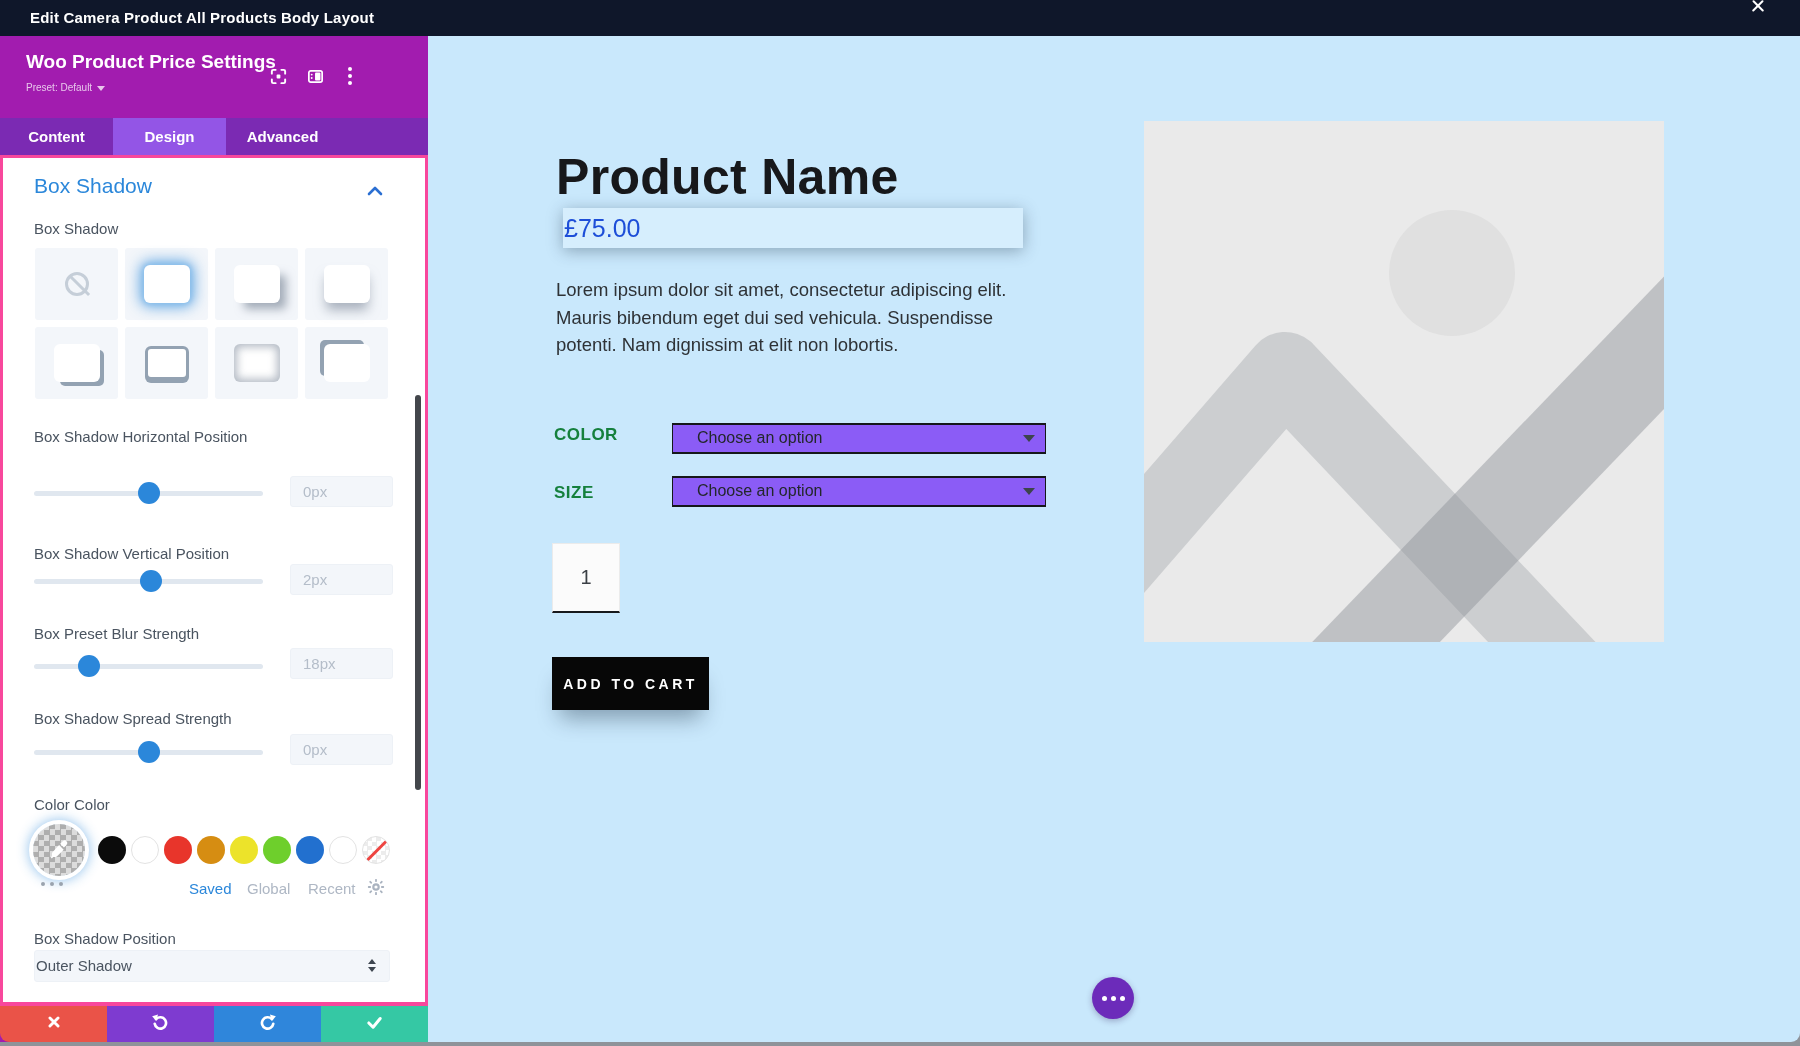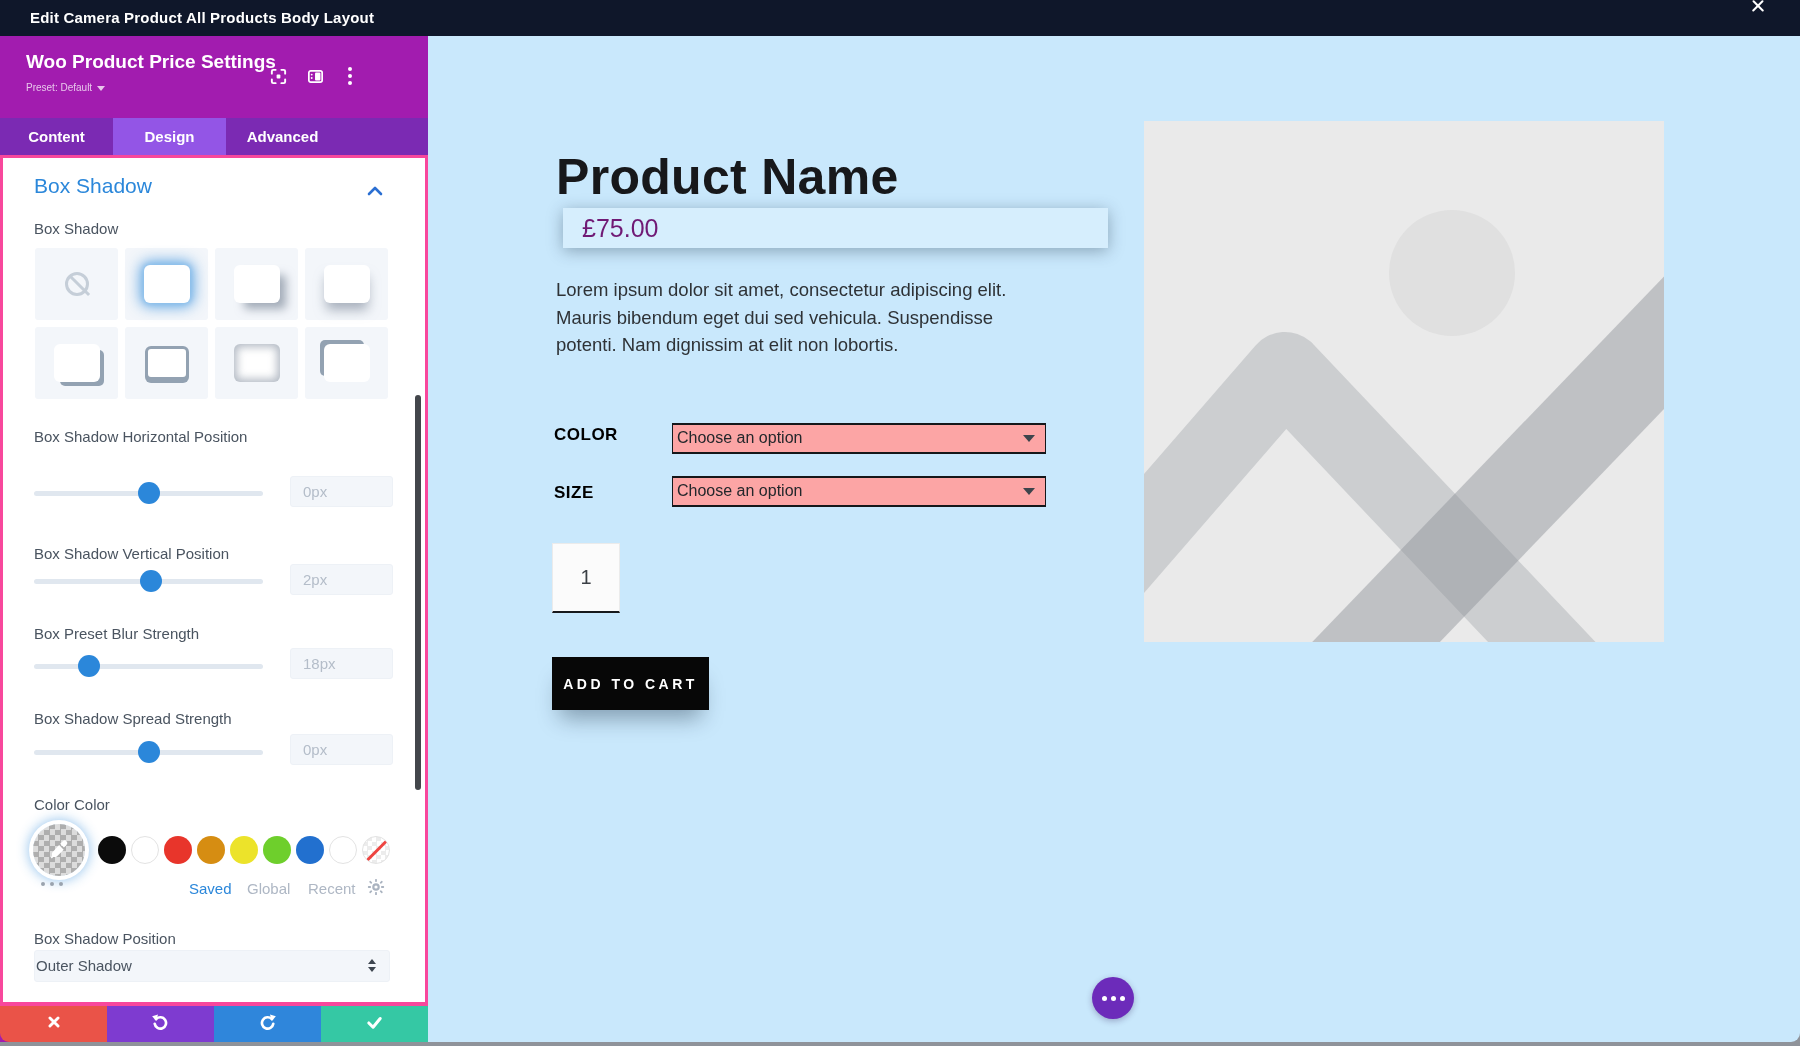--- a/index.html
+++ b/index.html
@@ -82,26 +82,26 @@
 
   .pscrollbar { position:absolute; left:412px; top:237px; width:6px; height:395px; background:#43464b; border-radius:3px; cursor:pointer; }
 
   .panel-footer { position:absolute; left:0; top:970px; width:428px; height:36px; display:flex; }
   .fbtn { flex:1; display:flex; align-items:center; justify-content:center; cursor:pointer; }
   .fbtn:first-child { border-bottom-left-radius:9px; }
 
   
   .preview { position:absolute; left:428px; top:36px; width:1372px; height:1006px; background:#c9e8fc; overflow:hidden; border-bottom-right-radius:9px; }
   .product-name { position:absolute; left:128px; top:112px; font-size:50px; font-weight:700; color:#17181b; letter-spacing:.3px; }
-  .price-bar { position:absolute; left:135px; top:172px; width:545px; height:40px; background:#d6eefd;
-    box-shadow:0 3px 16px rgba(35,55,75,.38); font-size:25px; color:#701a75; line-height:40px; padding-left:19px; }
+  .price-bar { position:absolute; left:135px; top:172px; width:460px; height:40px; background:#d6eefd;
+    box-shadow:0 3px 16px rgba(35,55,75,.38); font-size:25px; color:#1d4ed8; line-height:40px; padding-left:1px; }
   .desc { position:absolute; left:128px; top:240px; width:452px; font-size:18.5px; line-height:27.5px; color:#2e3236; }
-  .opt-label { position:absolute; left:126px; font-size:17px; font-weight:700; color:#000000; letter-spacing:.5px; }
-  .wselect { position:absolute; left:244px; width:374px; height:31px; background:#fca5a5; border:1px solid #15171a; border-top-width:2px; border-bottom-width:2px;
-    font-size:16px; color:#23272b; line-height:26px; padding-left:4px; cursor:pointer; }
+  .opt-label { position:absolute; left:126px; font-size:17px; font-weight:700; color:#15803d; letter-spacing:.5px; }
+  .wselect { position:absolute; left:244px; width:374px; height:31px; background:#8b5cf6; border:1px solid #15171a; border-top-width:2px; border-bottom-width:2px;
+    font-size:16px; color:#23272b; line-height:26px; padding-left:24px; cursor:pointer; }
   .wcaret { position:absolute; right:10px; top:10px; width:0; height:0; border-left:6px solid transparent; border-right:6px solid transparent; border-top:7px solid #3d444c; }
   .qty { position:absolute; left:124px; top:507px; width:68px; height:70px; background:#fbfbfb; border:1px solid #ebebeb; border-bottom:2px solid #17191c;
     text-align:center; line-height:66px; font-size:20px; color:#3a3f45; }
   .cart-btn { position:absolute; left:124px; top:621px; width:157px; height:53px; background:#070707; color:#fff; font-size:14px; font-weight:700;
     letter-spacing:3.5px; display:flex; align-items:center; justify-content:center; box-shadow:0 16px 22px -8px rgba(20,40,60,.4); cursor:pointer; }
   .placeholder { position:absolute; left:716px; top:85px; width:520px; height:521px; background:#eaeaea; overflow:hidden; }
   .fab { position:absolute; left:664px; top:941px; width:42px; height:42px; border-radius:50%; background:#6c2bba;
     display:flex; align-items:center; justify-content:center; gap:4px; box-shadow:0 2px 6px rgba(40,20,80,.3); cursor:pointer; }
   .fab i { width:5px; height:5px; border-radius:50%; background:#fff; }
 </style>

